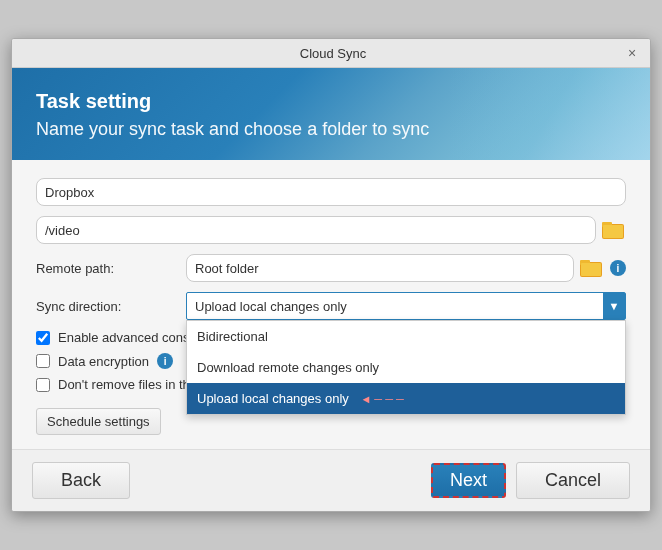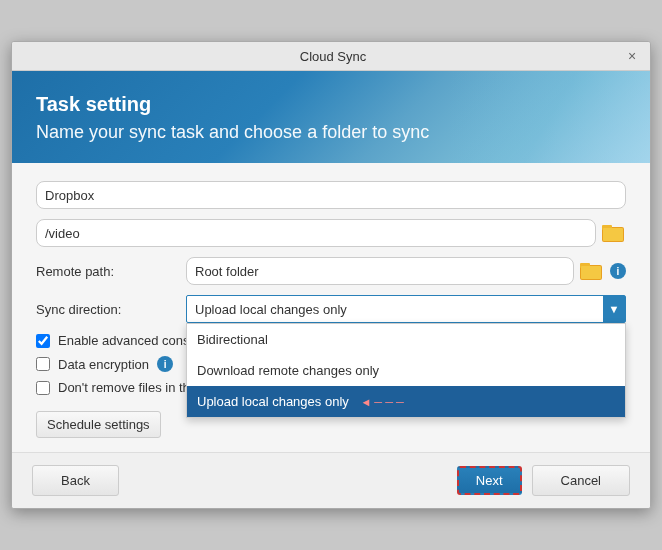--- a/index.html
+++ b/index.html
@@ -199,21 +199,21 @@
     .footer {
       padding: 12px 20px;
       background: #f0f0f0;
       border-top: 1px solid #ddd;
       display: flex;
       justify-content: space-between;
       align-items: center;
     }
     .btn {
       padding: 7px 28px;
-      font-size: 13px;
+      font-size: 18px;
       border-radius: 3px;
       cursor: pointer;
       border: 1px solid #ccc;
     }
     .btn-default {
       background: linear-gradient(to bottom, #f8f8f8, #e5e5e5);
       color: #333;
     }
     .btn-primary {
       background: linear-gradient(to bottom, #2980b9, #1e6fa8);

